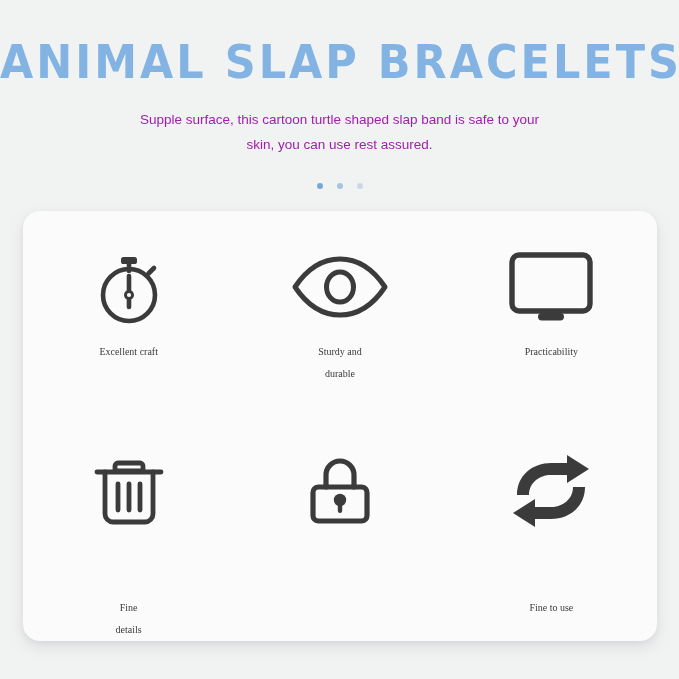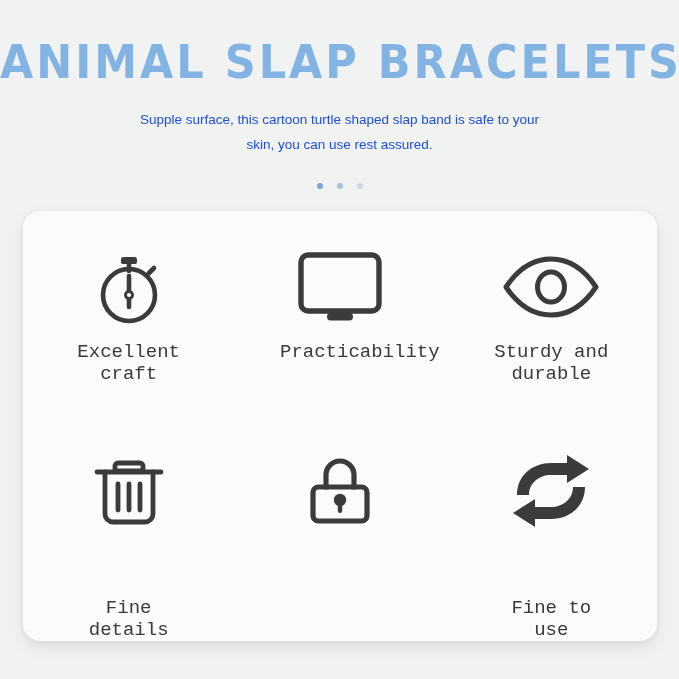--- a/index.html
+++ b/index.html
@@ -41,21 +41,21 @@
   }
   .hero-sub {
     position: absolute;
     left: 50%;
     transform: translateX(-50%);
     top: 107px;
     width: 420px;
     text-align: center;
     font-size: 13.5px;
     line-height: 25px;
-    color: #1d4ed8;
+    color: #a21caf;
     font-family: "Liberation Sans", sans-serif;
   }
   .dots {
     position: absolute;
     left: 0;
     top: 183px;
     width: 679px;
     display: flex;
     justify-content: center;
     gap: 14px;
@@ -100,25 +100,25 @@
   }
   .cell.row2 { padding-top: 28px; gap: 48px; }
   .icon-box {
     height: 84px;
     display: flex;
     align-items: center;
     justify-content: center;
   }
   .cell-label {
     margin-top: 12px;
-    font-size: 19px;
+    font-size: 10px;
     line-height: 22px;
     color: #3a3a3a;
     text-align: center;
-    font-family: Liberation Mono, monospace;
+    font-family: Liberation Serif, serif;
     max-width: 120px;
     white-space: pre-line;
   }
   .cell.row2 .cell-label { margin-top: 16px; }
   svg { display: block; }
 </style>
 </head>
 <body>
 
 <div class="hero">
@@ -148,40 +148,40 @@
           <rect x="32" y="12" width="16" height="7" rx="2.6" fill="#3b3b3b"></rect>
           <circle cx="40" cy="50" r="5" fill="#3b3b3b"></circle>
           <circle cx="40" cy="50" r="2.1" fill="#fbfbfb"></circle>
         </svg>
       </div>
       <div class="cell-label">Excellent craft</div>
     </div>
 
     <div class="cell">
       <div class="icon-box">
-        <svg width="92" height="76" viewBox="0 0 92 76">
-          <rect x="7" y="6" width="78" height="56" rx="7" fill="none" stroke="#3b3b3b" stroke-width="5.4"></rect>
-          <rect x="33" y="64" width="26" height="7.5" rx="3.7" fill="#3b3b3b"></rect>
-        </svg>
-      </div>
-      <div class="cell-label">Practicability</div>
-    </div>
-
-    <div class="cell">
-      <div class="icon-box">
         <svg width="106" height="72" viewBox="0 0 106 72">
           <g fill="none" stroke="#3b3b3b" stroke-width="5" stroke-linecap="round" stroke-linejoin="round">
             <path d="M8 36 C 24 12, 42 8, 53 8 C 64 8, 82 12, 98 36
                      C 82 60, 64 64, 53 64 C 42 64, 24 60, 8 36 Z"></path>
             <ellipse cx="53" cy="36" rx="13.5" ry="15"></ellipse>
           </g>
         </svg>
       </div>
       <div class="cell-label">Sturdy and
 durable</div>
+    </div>
+
+    <div class="cell">
+      <div class="icon-box">
+        <svg width="92" height="76" viewBox="0 0 92 76">
+          <rect x="7" y="6" width="78" height="56" rx="7" fill="none" stroke="#3b3b3b" stroke-width="5.4"></rect>
+          <rect x="33" y="64" width="26" height="7.5" rx="3.7" fill="#3b3b3b"></rect>
+        </svg>
+      </div>
+      <div class="cell-label">Practicability</div>
     </div>
 
     <div class="cell row2">
       <div class="icon-box">
         <svg width="84" height="84" viewBox="0 0 84 84">
           <g fill="none" stroke="#3b3b3b" stroke-width="4.8" stroke-linecap="round" stroke-linejoin="round">
             <path d="M31 14 h22 a3 3 0 0 1 3 3 v5 h-28 v-5 a3 3 0 0 1 3 -3 Z"></path>
             <line x1="10" y1="23" x2="74" y2="23"></line>
             <path d="M18 23 v42 a8 8 0 0 0 8 8 h32 a8 8 0 0 0 8 -8 v-42"></path>
             <line x1="31" y1="35" x2="31" y2="61"></line>

